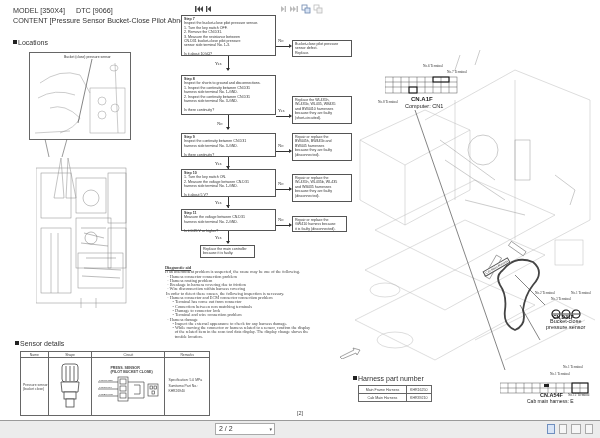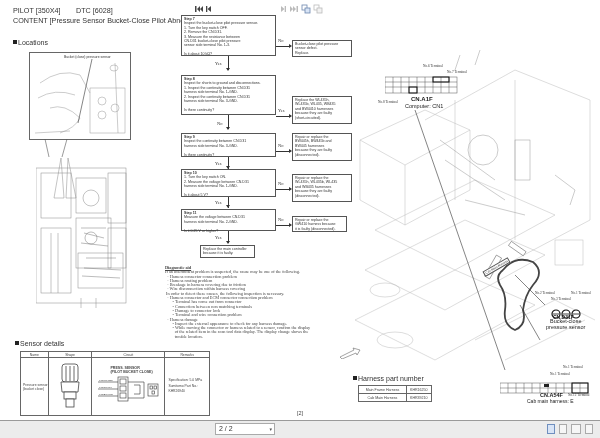--- a/index.html
+++ b/index.html
@@ -34,22 +34,22 @@
   .view-icon.active { border-color: #6f8fbf; background: #d8e4f6; }
   .callout-lbl { position: absolute; font-size: 3.4px; color: #333; white-space: nowrap; font-family: "Liberation Serif", serif; }
   .cn-big { position: absolute; font-size: 6px; font-weight: bold; color: #222; white-space: nowrap; }
   .cn-sub { position: absolute; font-size: 5.5px; color: #222; white-space: nowrap; }
 </style>
 </head>
 <body>
 
 <div class="page">
 
-  <div class="abs hdr" style="left:13px;top:6px;">PILOT [350X4]</div>
-  <div class="abs hdr" style="left:76px;top:6px;">DTC [6028]</div>
+  <div class="abs hdr" style="left:13px;top:6px;">MODEL [350X4]</div>
+  <div class="abs hdr" style="left:76px;top:6px;">DTC [9066]</div>
   <div class="abs hdr" style="left:13px;top:16px;">CONTENT [Pressure Sensor Bucket-Close Pilot Abnormality]</div>
 
   <div class="abs sec" style="left:13px;top:39px;"><span class="sq"></span><span>Locations</span></div>
 
   <div class="abs" style="left:29px;top:52px;width:102px;height:88px;border:0.8px solid #666;background:#fff;">
     <div class="callout-lbl" style="left:34px;top:2px;font-family:'Liberation Sans',sans-serif;">Bucket (close) pressure sensor</div>
     <svg width="102" height="88" style="position:absolute;left:0;top:0">
       <g stroke="#999" stroke-width="0.5" fill="none">
         <path d="M10 30 Q30 15 50 22 L60 40"></path>
         <path d="M8 45 Q25 35 45 42"></path>

